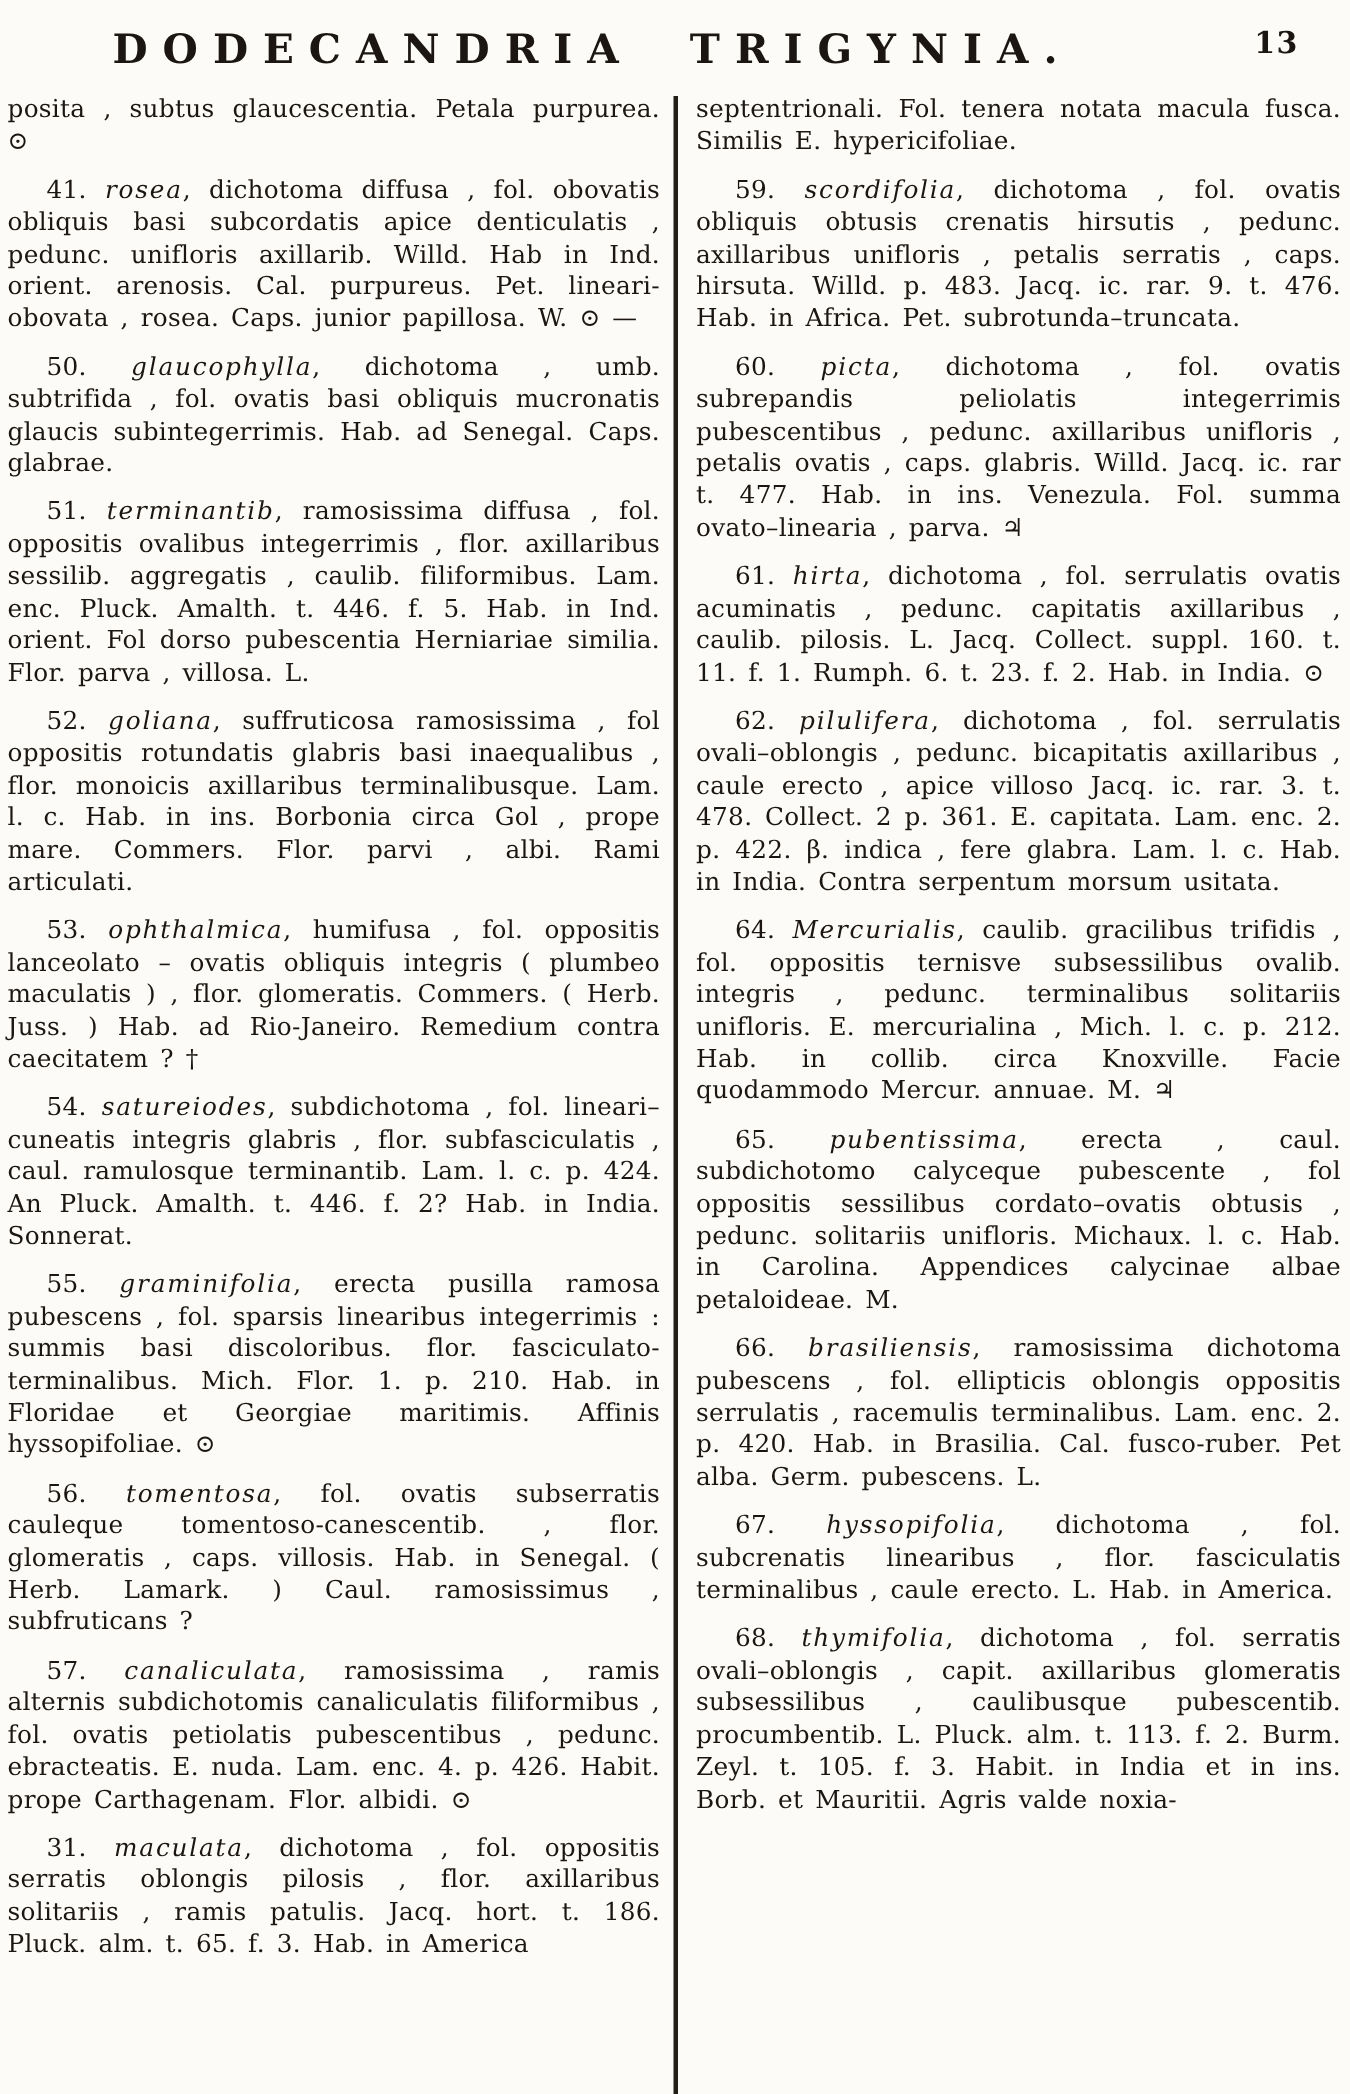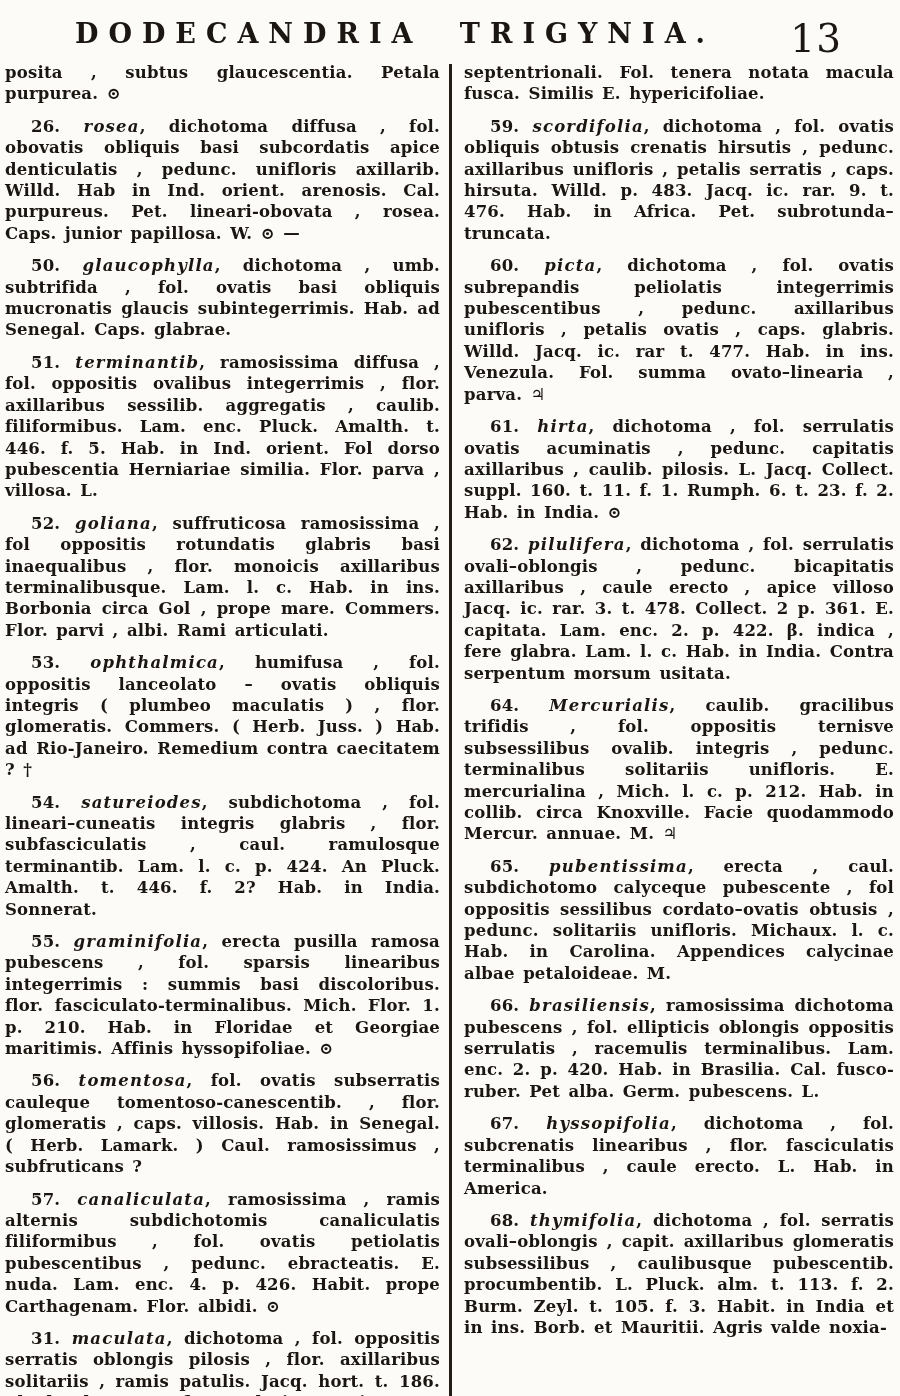--- a/index.html
+++ b/index.html
@@ -15,40 +15,40 @@
   .running-head{
     position:absolute;top:10px;left:0;right:0;height:52px;
   }
   .head-title{
     position:absolute;left:0;right:110px;top:8px;
     text-align:center;
     font-size:27px;font-weight:bold;
     letter-spacing:10px;word-spacing:18px;
   }
   .page-number{
-    position:absolute;right:58px;top:6px;
-    font-size:39px;font-weight:normal;letter-spacing:1px;
+    position:absolute;right:34px;top:6px;
+    font-size:20px;font-weight:bold;letter-spacing:1px;
   }
   .column-rule{
     position:absolute;left:449px;top:64px;bottom:0;width:3px;
     background:#221d17;
   }
   .columns{
     position:absolute;top:62px;left:0;right:0;bottom:0;
     display:flex;
   }
   .col{
     width:450px;box-sizing:border-box;
     padding:0 10px 0 5px;
   }
   .col.right{padding:0 6px 0 14px;}
   .entry,.continuation{
     margin:0 0 11px 0;
     font-size:16.5px;line-height:21.4px;
-    font-weight:bold;
+    font-weight:normal;
     text-align:justify;
     word-spacing:2.5px;letter-spacing:0.2px;
   }
   .entry{text-indent:26px;}
   .continuation{text-indent:0;}
   .entry .num{font-style:normal;}
   .entry .name{font-style:italic;letter-spacing:1.2px;}
 </style>
 </head>
 <body>
@@ -59,21 +59,21 @@
     <div class="head-title">DODECANDRIA TRIGYNIA.</div>
     <div class="page-number">13</div>
   </div>
 
   <div class="column-rule"></div>
 
   <div class="columns">
     <div class="col left">
       <p class="continuation">posita , subtus glaucescentia. Petala purpurea. ⊙</p>
       <div>
-  <p class="entry"><span class="num">26.</span> <span class="name">rosea</span><span class="body">, dichotoma diffusa , fol. obovatis obliquis basi subcordatis apice denticulatis , pedunc. unifloris axillarib. Willd. Hab in Ind. orient. arenosis. Cal. purpureus. Pet. lineari-obovata , rosea. Caps. junior papillosa. W. ⊙   —</span></p>
+  <p class="entry"><span class="num">41.</span> <span class="name">rosea</span><span class="body">, dichotoma diffusa , fol. obovatis obliquis basi subcordatis apice denticulatis , pedunc. unifloris axillarib. Willd. Hab in Ind. orient. arenosis. Cal. purpureus. Pet. lineari-obovata , rosea. Caps. junior papillosa. W. ⊙   —</span></p>
 
   <p class="entry"><span class="num">50.</span> <span class="name">glaucophylla</span><span class="body">, dichotoma , umb. subtrifida , fol. ovatis basi obliquis mucronatis glaucis subintegerrimis. Hab. ad Senegal. Caps. glabrae.</span></p>
 
   <p class="entry"><span class="num">51.</span> <span class="name">terminantib</span><span class="body">, ramosissima diffusa , fol. oppositis ovalibus integerrimis , flor. axillaribus sessilib. aggregatis , caulib. filiformibus. Lam. enc. Pluck. Amalth. t. 446. f. 5. Hab. in Ind. orient. Fol dorso pubescentia Herniariae similia. Flor. parva , villosa. L.</span></p>
 
   <p class="entry"><span class="num">52.</span> <span class="name">goliana</span><span class="body">, suffruticosa ramosissima , fol oppositis rotundatis glabris basi inaequalibus , flor. monoicis axillaribus terminalibusque. Lam. l. c. Hab. in ins. Borbonia circa Gol , prope mare. Commers. Flor. parvi , albi. Rami articulati.</span></p>
 
   <p class="entry"><span class="num">53.</span> <span class="name">ophthalmica</span><span class="body">, humifusa , fol. oppositis lanceolato – ovatis obliquis integris ( plumbeo maculatis ) , flor. glomeratis. Commers. ( Herb. Juss. ) Hab. ad Rio-Janeiro. Remedium contra caecitatem ? †</span></p>
 
   <p class="entry"><span class="num">54.</span> <span class="name">satureiodes</span><span class="body">, subdichotoma , fol. lineari–cuneatis integris glabris , flor. subfasciculatis , caul. ramulosque terminantib. Lam. l. c. p. 424. An Pluck. Amalth. t. 446. f. 2? Hab. in India. Sonnerat.</span></p>

